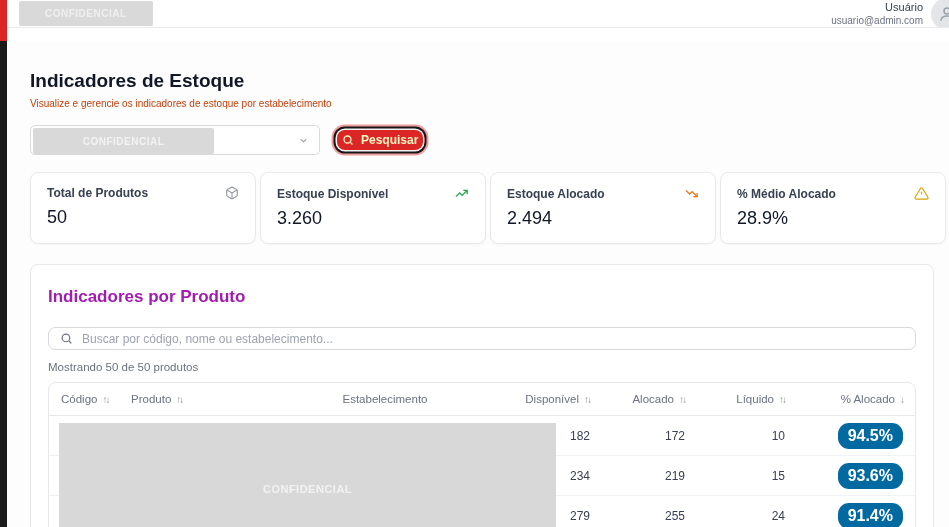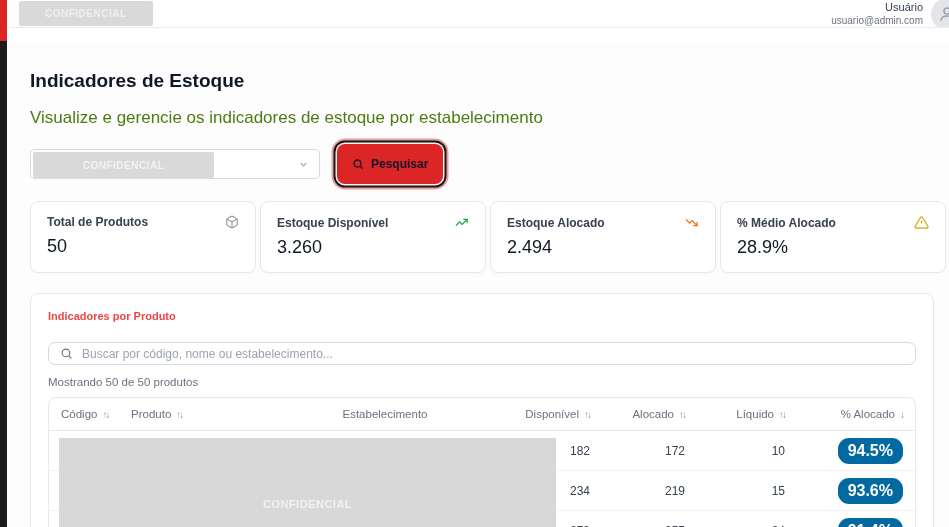--- a/index.html
+++ b/index.html
@@ -30,37 +30,37 @@
   .user-name { font-size: 11px; color: #374151; }
   .user-email { font-size: 10px; color: #6b7280; }
   .avatar {
     width: 32px; height: 32px; border-radius: 50%; background: #e3e5e9;
     display: flex; align-items: center; justify-content: center; color: #9aa1ab; flex: 0 0 auto;
   }
 
   
   .main { position: absolute; left: 7px; top: 42px; right: 0; bottom: 0; background: #fdfdfd; padding: 28px 2px 0 23px; }
   .page-title { font-size: 19px; font-weight: 700; color: #101828; }
-  .page-subtitle { font-size: 17px; color: #4d7c0f; margin-top: 16px; }
+  .page-subtitle { font-size: 10px; color: #c2410c; margin-top: 6px; }
 
   
   .filter-row { display: flex; align-items: center; gap: 17px; margin-top: 16px; }
   .select {
     position: relative; width: 290px; height: 30px; background: #fff;
     border: 1px solid #d7dadd; border-radius: 5px; display: flex; align-items: center;
     cursor: pointer;
   }
   .select-overlay {
     position: absolute; left: 2px; top: 2px; width: 181px; height: 26px; background: #d9d9d9;
     color: #f2f2f2; font-size: 10px; font-weight: 700; letter-spacing: .5px;
     display: flex; align-items: center; justify-content: center; border-radius: 2px;
   }
   .select .chevron { position: absolute; right: 10px; color: #9ca3af; }
   .btn-search {
-    height: 40px; padding: 0 15px; background: #dc2626; color: #0f172a; border: none;
+    height: 20px; padding: 0 5px; background: #dc2626; color: #fef9c3; border: none;
     border-radius: 8px; font-size: 12px; font-weight: 700; display: flex; align-items: center; gap: 7px;
     cursor: pointer; font-family: inherit;
     box-shadow: 0 0 0 1.5px #f3f3f3, 0 0 0 3.5px #161616, 0 0 0 5.5px rgba(220,38,38,.45);
   }
 
   
   .kpi-row { display: flex; gap: 4px; margin-top: 17px; padding-right: 1px; }
   .kpi-card {
     flex: 1; background: #fff; border: 1px solid #e7e8ea; border-radius: 8px;
     padding: 13px 16px 14px; box-shadow: 0 1px 2px rgba(16,24,40,.03);
@@ -69,21 +69,21 @@
   .kpi-label { font-size: 12px; color: #374151; font-weight: 600; }
   .kpi-value { font-size: 18px; font-weight: 400; color: #101828; margin-top: 7px; }
   .icon-gray { color: #8b919a; } .icon-green { color: #16a34a; }
   .icon-orange { color: #ea700c; } .icon-amber { color: #d9a406; }
 
   
   .products-card {
     margin: 20px 13px 0 0; background: #fff; border: 1px solid #e7e8ea; border-radius: 8px;
     padding: 16px 17px; height: 400px;
   }
-  .section-title { font-size: 11px; font-weight: 700; color: #ef4444; }
+  .section-title { font-size: 17px; font-weight: 700; color: #a21caf; margin-top: 6px; }
   .searchbox {
     margin-top: 20px; height: 23px; border: 1px solid #d7dadd; border-radius: 7px;
     display: flex; align-items: center; gap: 9px; padding: 0 11px; background: #fff;
   }
   .searchbox input {
     border: none; outline: none; flex: 1; font-size: 12px; color: #374151; font-family: inherit; background: transparent;
   }
   .searchbox input::placeholder { color: #9ca3af; }
   .searchbox .sicon { color: #6b7280; flex: 0 0 auto; }
   .showing { font-size: 11.5px; color: #6b7280; margin: 11px 0 9px; }

